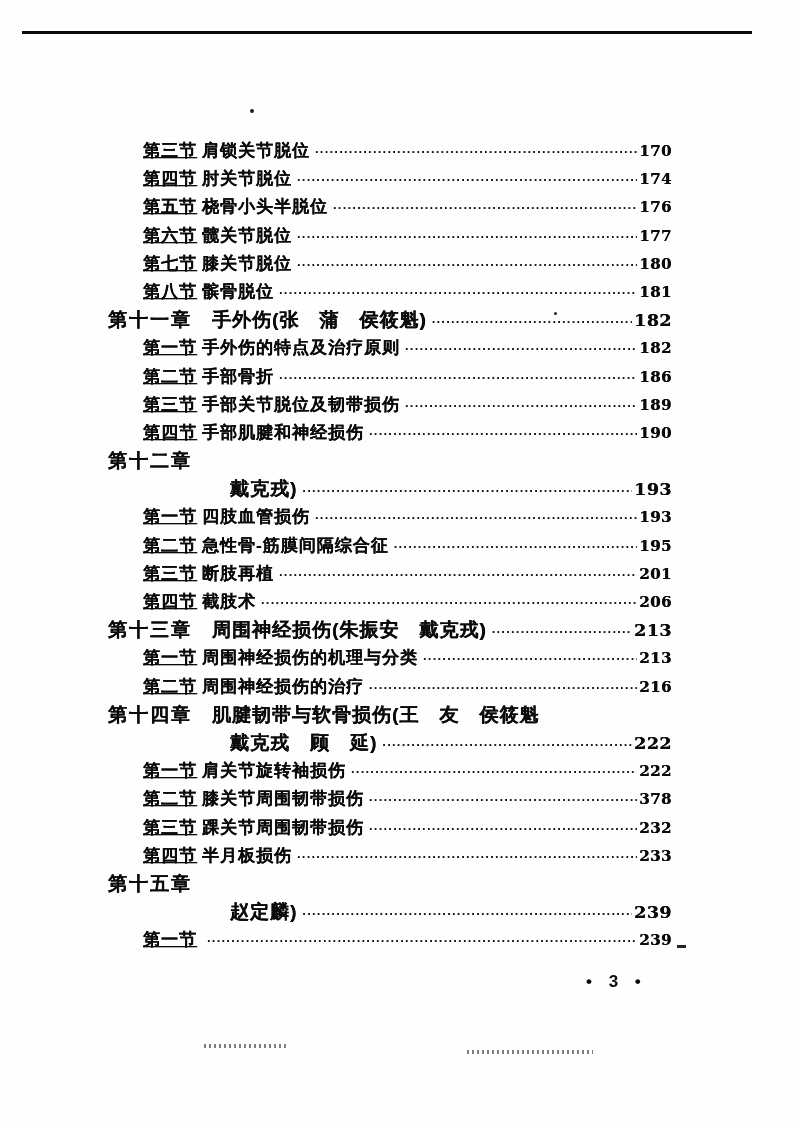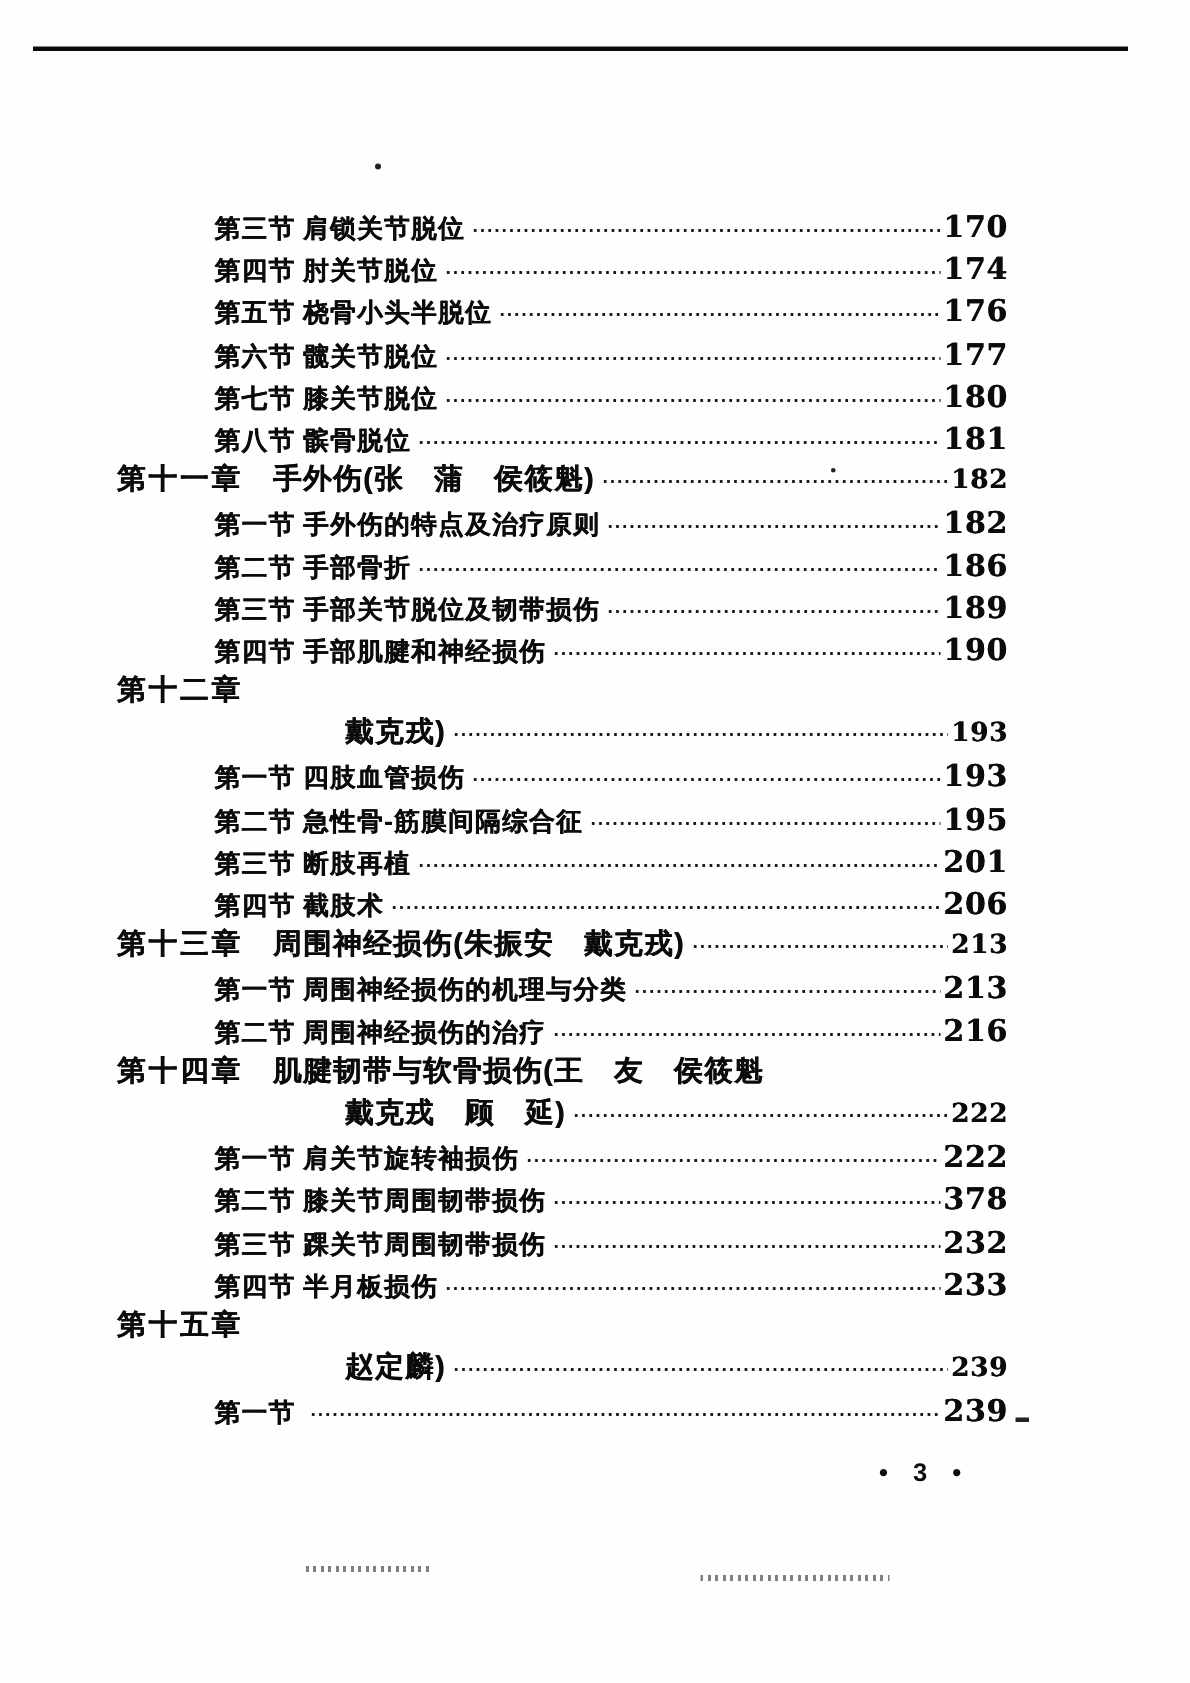--- a/index.html
+++ b/index.html
@@ -18,35 +18,35 @@
   .toc-list{
     position:absolute;left:0;top:137px;width:672px;
   }
   .row{
     display:flex;align-items:baseline;
     height:28.2px;line-height:28.2px;
     white-space:nowrap;
     text-shadow:0.3px 0.3px 0 #000;
   }
   .row.section{padding-left:143px;font-size:17px;font-weight:700;}
-  .row.section .lab{flex:0 0 59px;letter-spacing:1px;}
-  .row.chapter{padding-left:78px;font-size:19px;font-weight:800;}
+  .row.section .lab{flex:0 0 59px;letter-spacing:1px;text-decoration:underline;}
+  .row.chapter{padding-left:108px;font-size:19px;font-weight:800;}
   .row.chapter .lab{flex:0 0 104px;letter-spacing:2px;}
   .row.cont{padding-left:230px;font-size:19px;font-weight:800;text-align:right;}
   .tit,.tit2{letter-spacing:1px;flex:0 0 auto;}
   .dots{
     flex:1 1 auto;overflow:hidden;
     font-size:13px;font-weight:700;letter-spacing:0.5px;
     margin:0 2px 0 5px;color:#111;
     text-shadow:none;
   }
   .pg{
     flex:0 0 auto;
     font-family:"DejaVu Serif",serif;
-    font-size:20px;font-weight:700;letter-spacing:0.5px;
+    font-size:15px;font-weight:700;letter-spacing:0.5px;
   }
   .row.chapter .pg,.row.cont .pg{font-size:17.5px;}
   .page-footer{
     position:absolute;left:586px;top:972px;
     font-size:17px;font-weight:700;letter-spacing:6px;
   }
   .speck{position:absolute;background:#222;border-radius:50%;}
   .speck.s1{left:250px;top:109px;width:4px;height:4px;}
   .speck.s2{left:554px;top:312px;width:3px;height:3px;}
   .dash{position:absolute;left:677px;top:945px;width:9px;height:2.5px;background:#222;}

